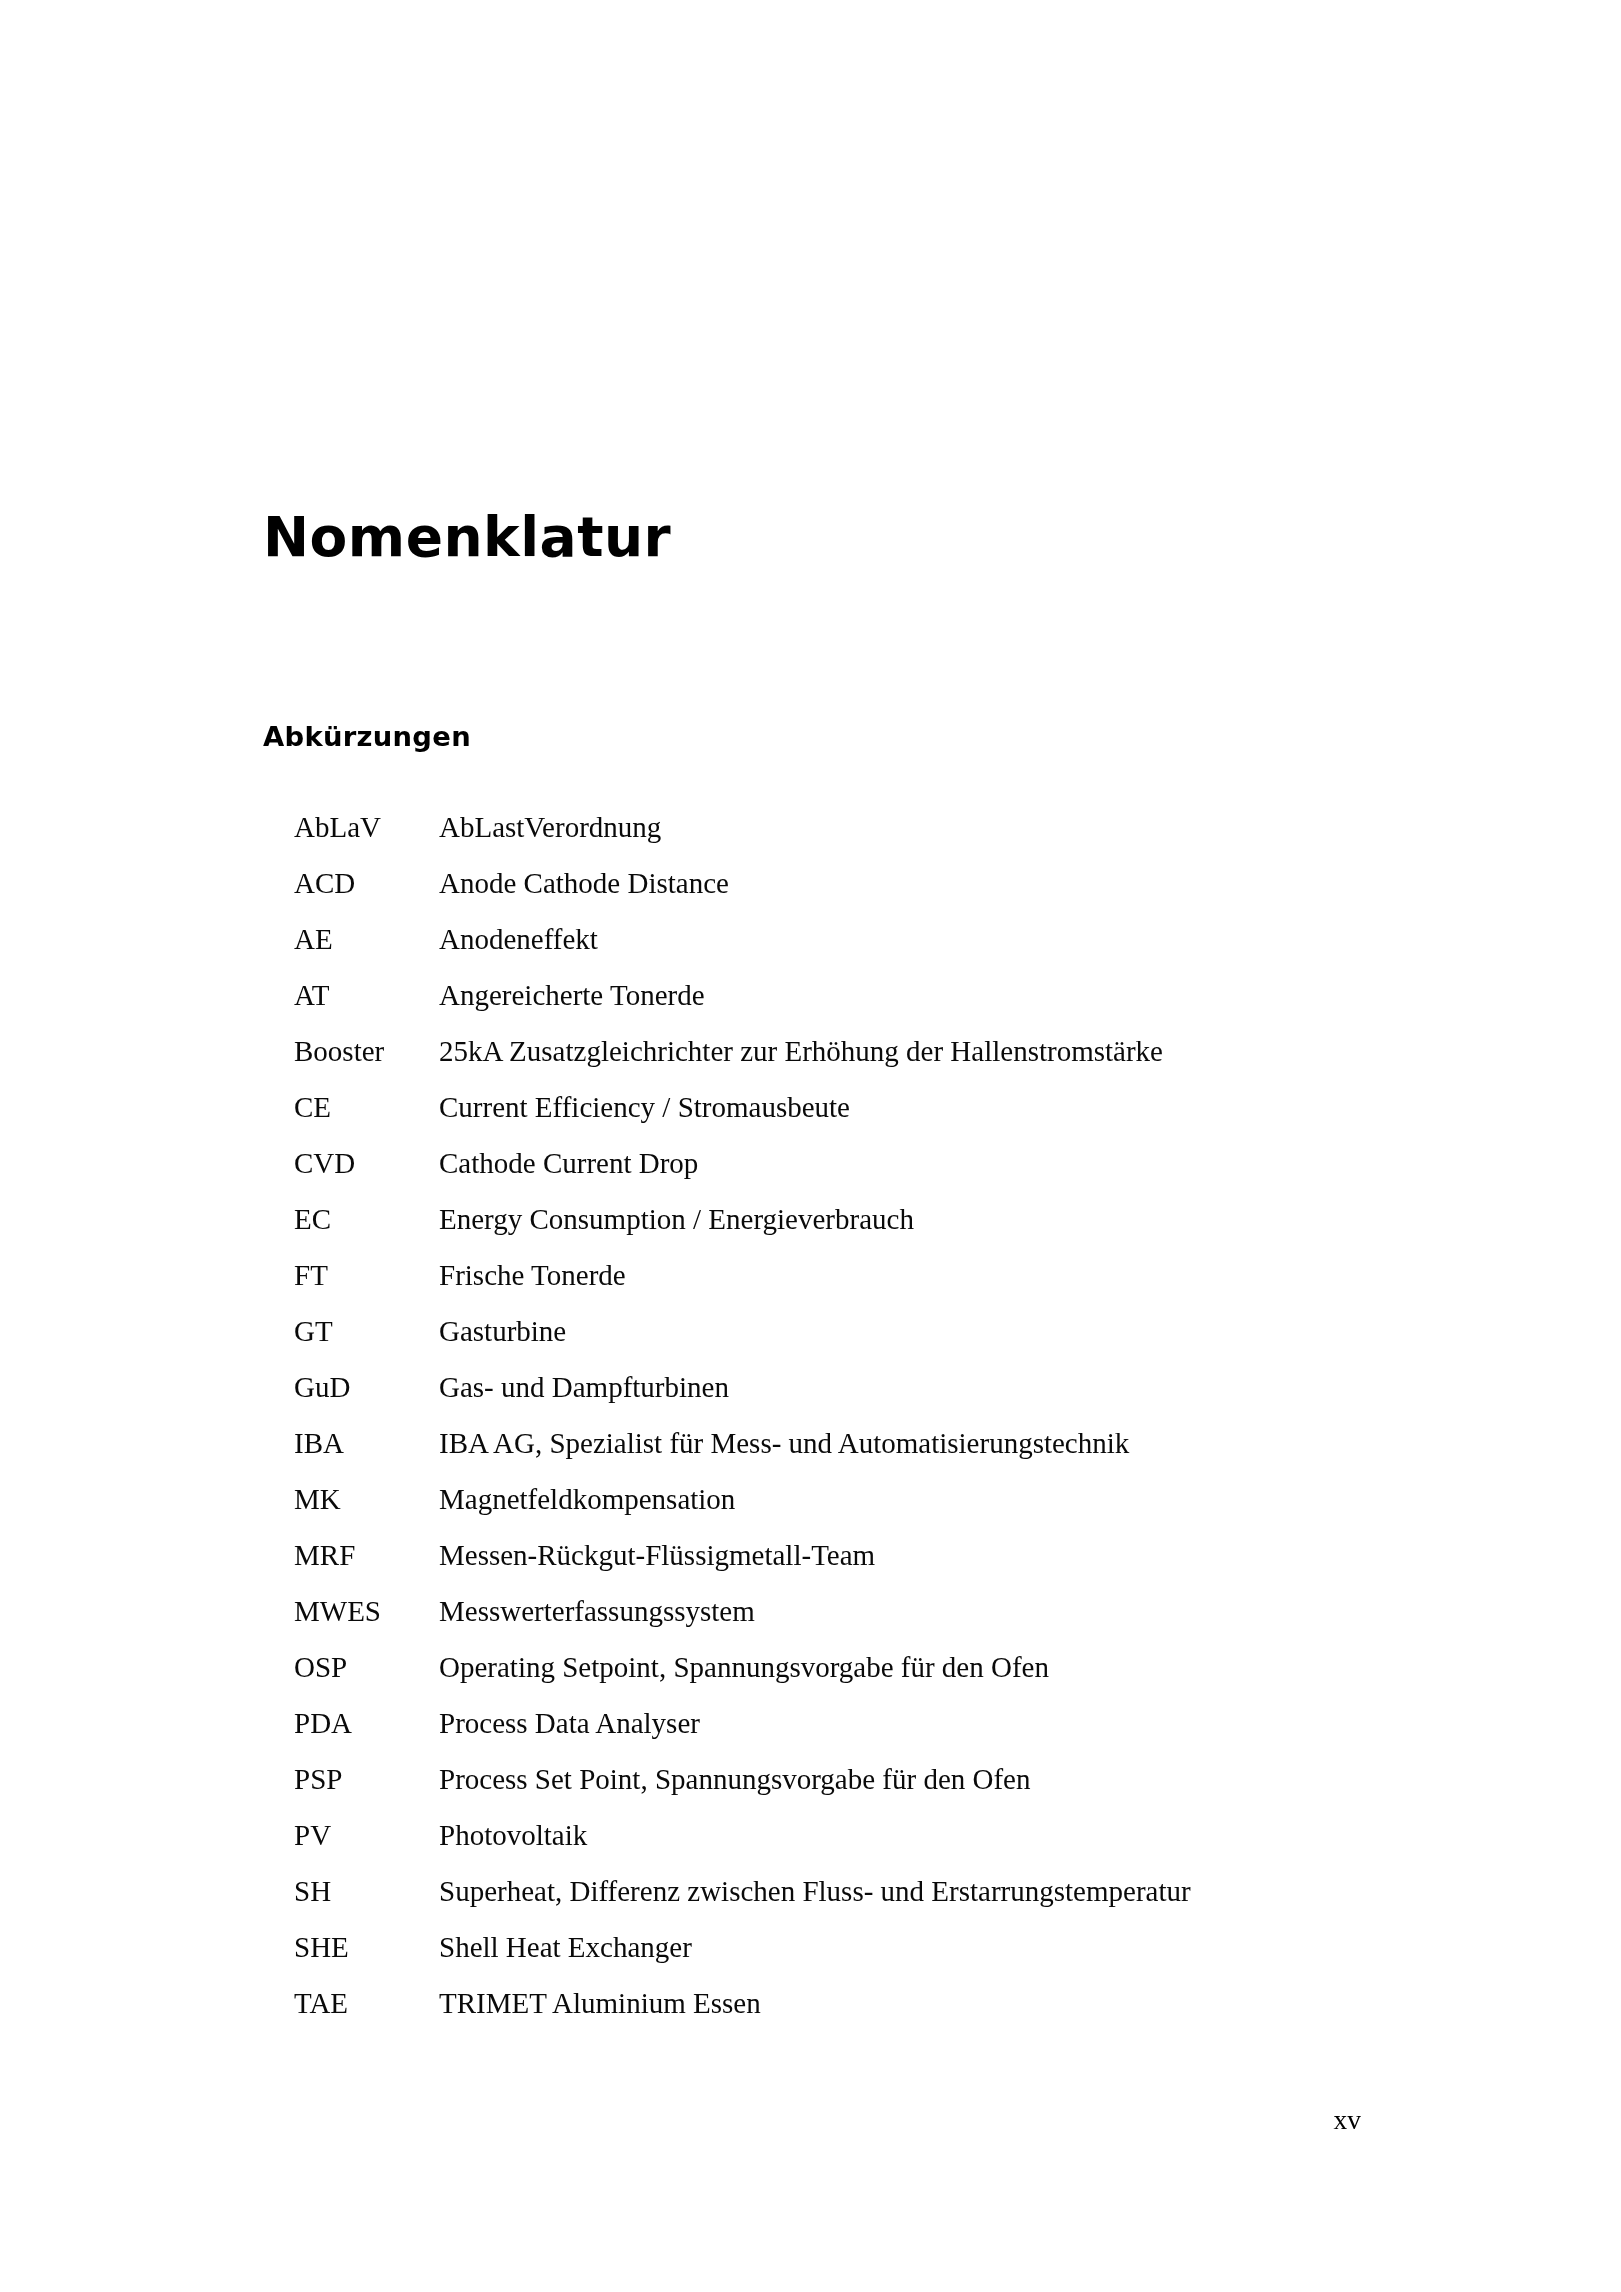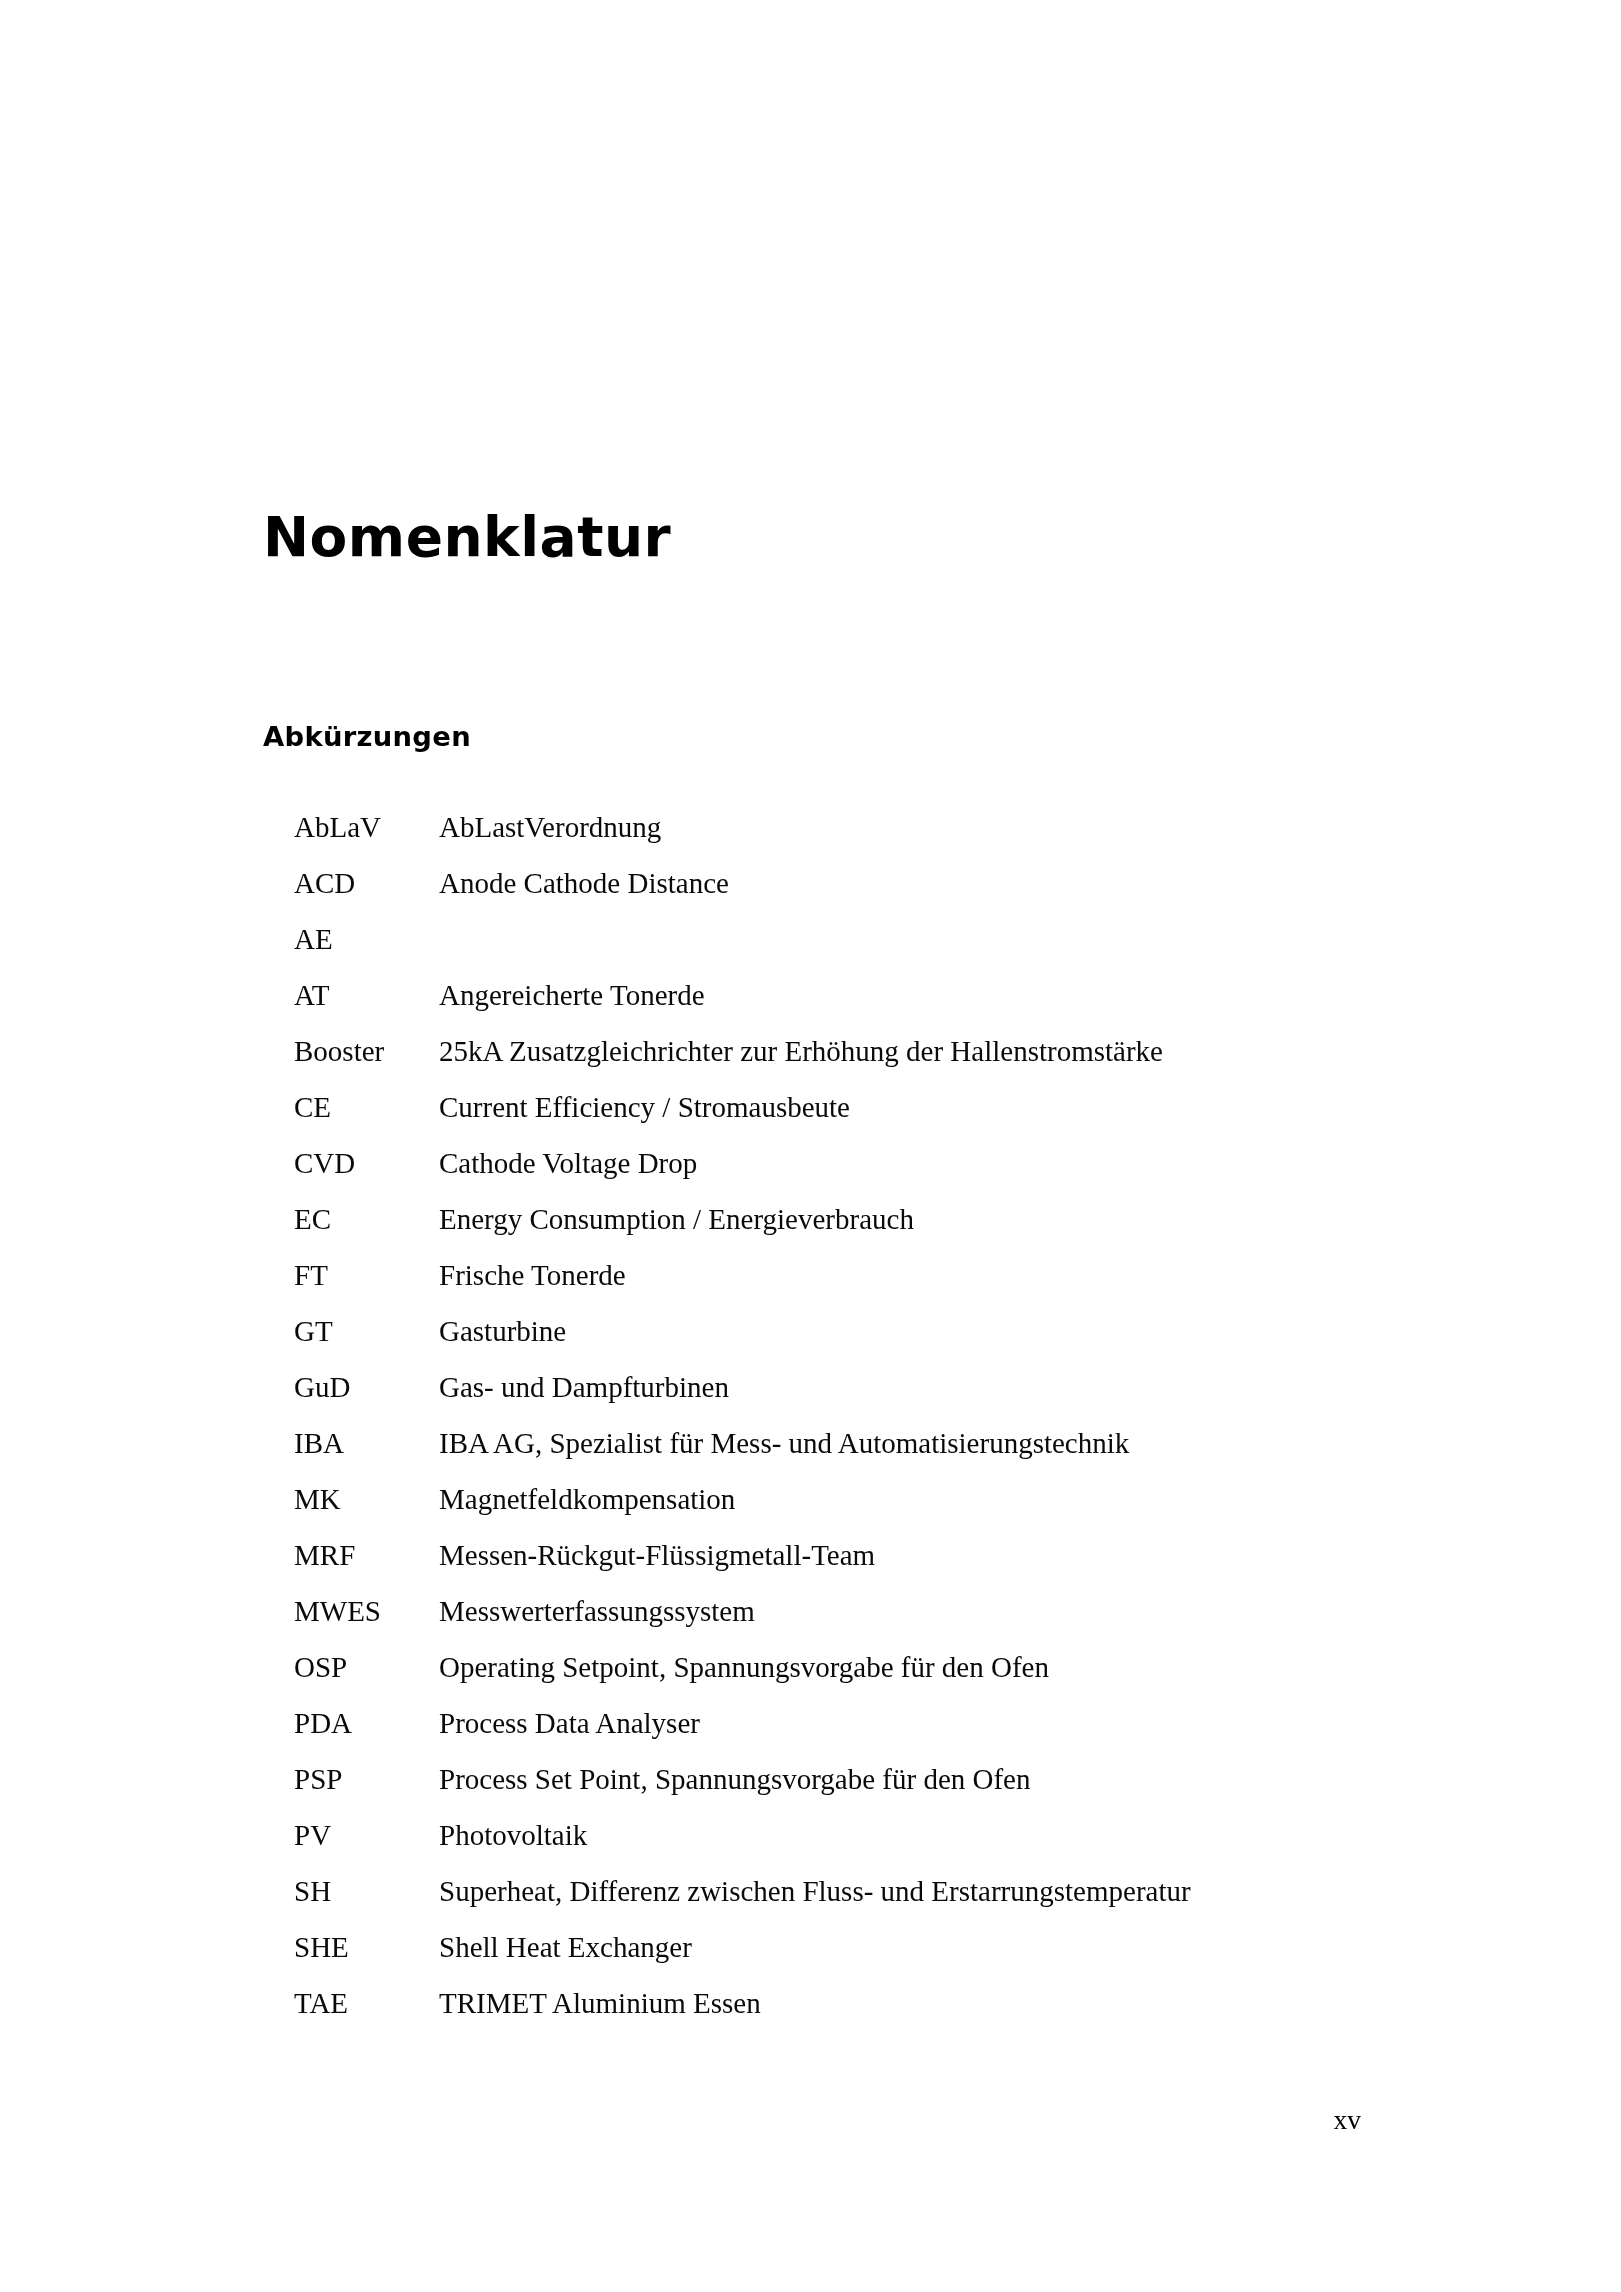--- a/index.html
+++ b/index.html
@@ -92,36 +92,37 @@
         <div class="abbrev-row">
           <div class="abbrev-term">AbLaV</div>
           <div class="abbrev-desc">AbLastVerordnung</div>
         </div>
         <div class="abbrev-row">
           <div class="abbrev-term">ACD</div>
           <div class="abbrev-desc">Anode Cathode Distance</div>
         </div>
         <div class="abbrev-row">
           <div class="abbrev-term">AE</div>
+          <div class="abbrev-desc">Anodeneffekt</div>
         </div>
         <div class="abbrev-row">
           <div class="abbrev-term">AT</div>
           <div class="abbrev-desc">Angereicherte Tonerde</div>
         </div>
         <div class="abbrev-row">
           <div class="abbrev-term">Booster</div>
           <div class="abbrev-desc">25kA Zusatzgleichrichter zur Erhöhung der Hallenstromstärke</div>
         </div>
         <div class="abbrev-row">
           <div class="abbrev-term">CE</div>
           <div class="abbrev-desc">Current Efficiency / Stromausbeute</div>
         </div>
         <div class="abbrev-row">
           <div class="abbrev-term">CVD</div>
-          <div class="abbrev-desc">Cathode Voltage Drop</div>
+          <div class="abbrev-desc">Cathode Current Drop</div>
         </div>
         <div class="abbrev-row">
           <div class="abbrev-term">EC</div>
           <div class="abbrev-desc">Energy Consumption / Energieverbrauch</div>
         </div>
         <div class="abbrev-row">
           <div class="abbrev-term">FT</div>
           <div class="abbrev-desc">Frische Tonerde</div>
         </div>
         <div class="abbrev-row">

